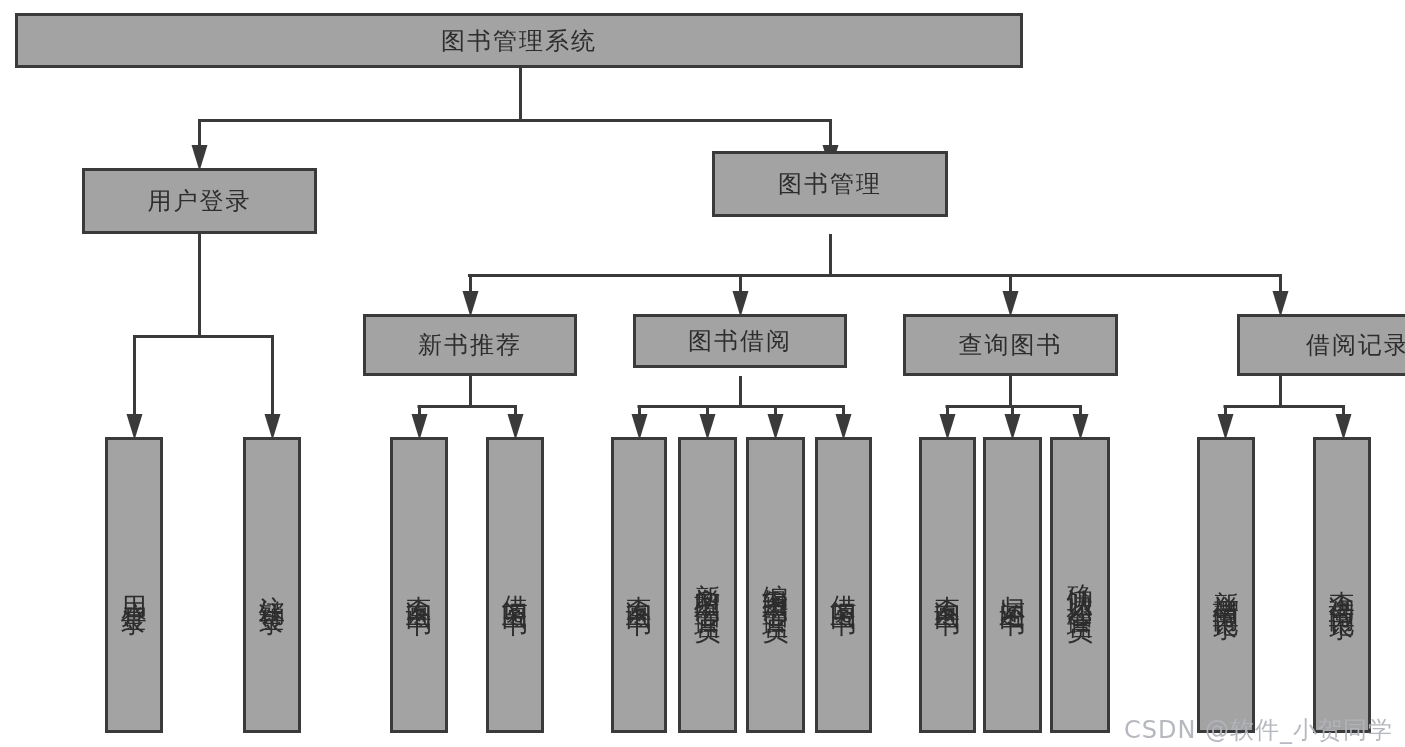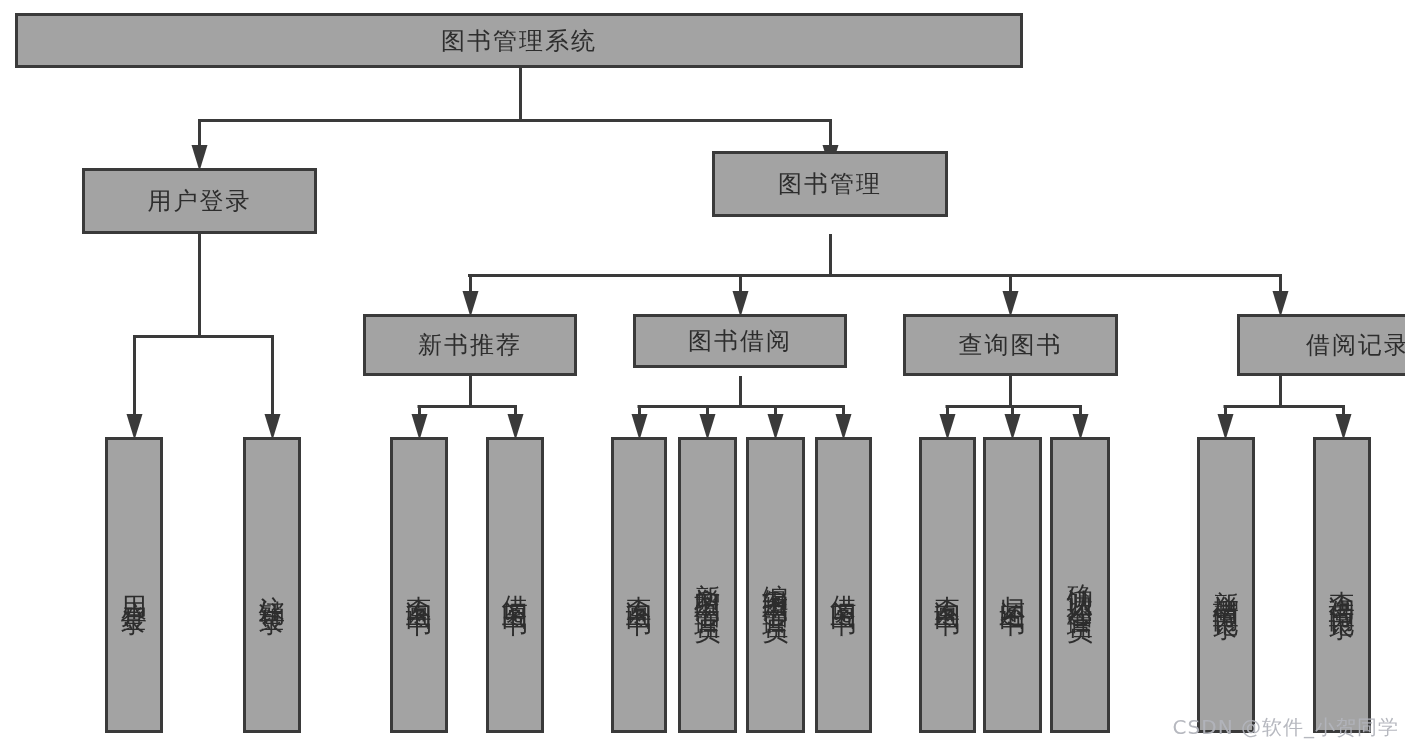--- a/index.html
+++ b/index.html
@@ -22,22 +22,22 @@
     color:#2d2d2d;
   }
   .h-node{font-size:24px;letter-spacing:2px;white-space:nowrap;}
   .v-node{
     font-size:26px;line-height:1.1;
     writing-mode:vertical-rl;text-orientation:mixed;
     letter-spacing:5px;white-space:nowrap;
   }
   .watermark{
     position:absolute;z-index:3;
-    right:6px;top:714px;
-    font-size:20px;letter-spacing:1px;
+    right:12px;top:714px;
+    font-size:24px;letter-spacing:1px;
     color:rgba(178,180,188,0.95);
     white-space:nowrap;
   }
 </style>
 </head>
 <body>
 
 <div id="canvas">
 
   <svg id="wires" width="1405" height="747" viewBox="0 0 1405 747">

